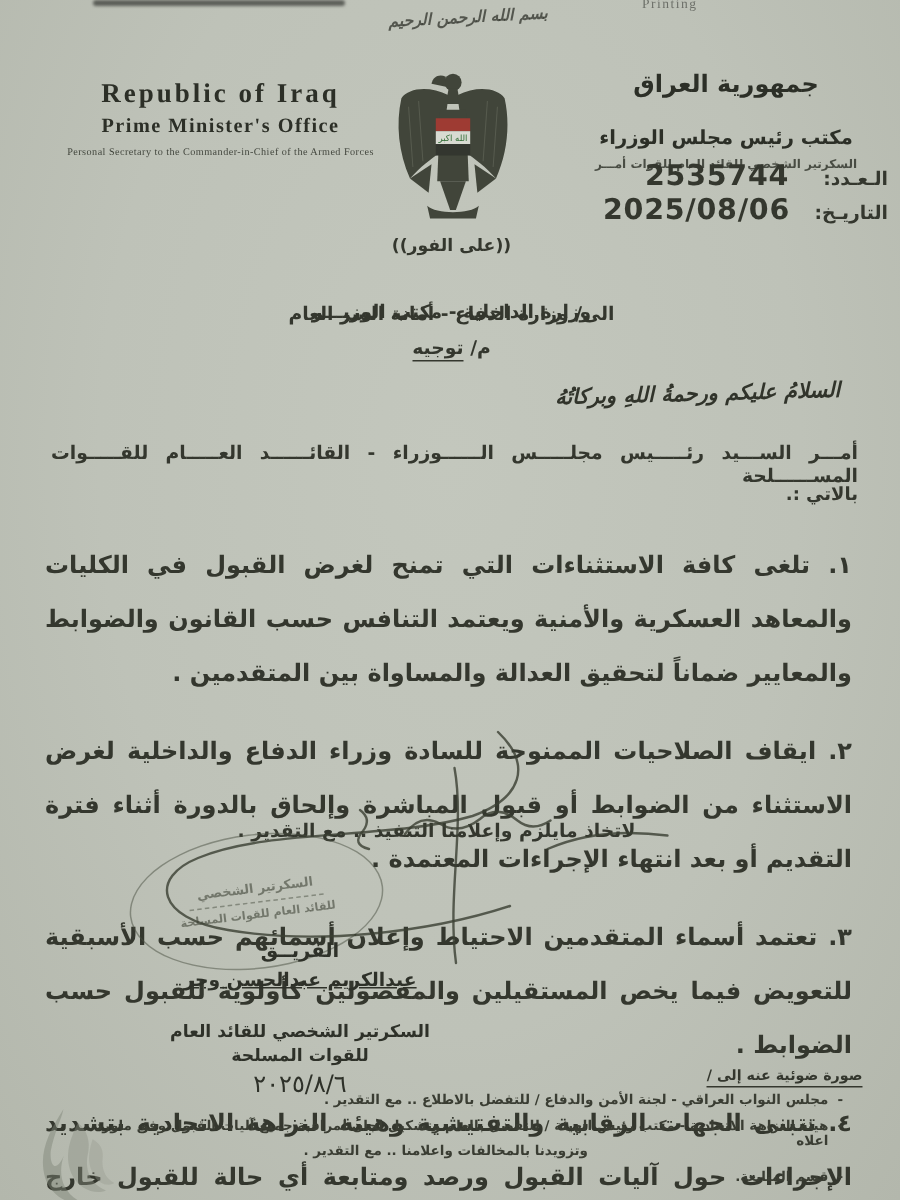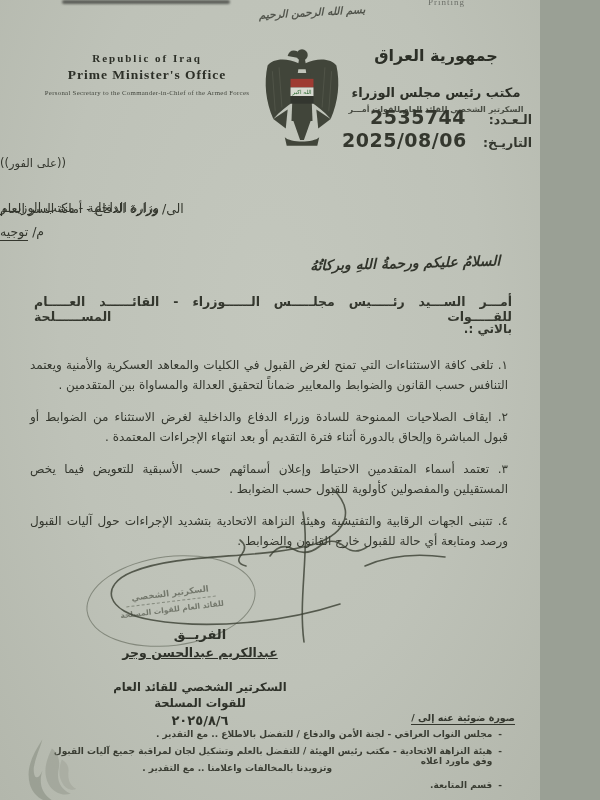--- a/index.html
+++ b/index.html
@@ -2,83 +2,83 @@
 <html lang="ar"><head>
 <meta charset="utf-8">
 <style>
   html,body{margin:0;padding:0;}
   body{
     width:600px;height:800px;overflow:hidden;
     font-family:"DejaVu Sans",sans-serif;
     background:#9aa095;
   }
   .page{
-    position:relative;width:540px;height:800px;overflow:hidden;
+    position:relative;width:600px;height:800px;overflow:hidden;
     background:radial-gradient(ellipse at 50% 38%, #c3c7bd 0%, #bec2b8 55%, #b3b7ac 100%);
     color:#34372e;
   }
   .abs{position:absolute;}
   
   .top-smudge{left:62px;top:0;width:168px;height:4px;background:rgba(28,30,26,.6);filter:blur(1px);border-radius:2px;}
   .top-fragment{left:428px;top:-3px;font-size:9px;color:rgba(40,42,38,.55);letter-spacing:1px;font-family:"Liberation Serif","DejaVu Serif",serif;}
   
   .bismillah{left:252px;top:6px;width:120px;text-align:center;font-size:10.5px;font-weight:700;
     color:rgba(52,55,47,.78);transform:rotate(-3deg);font-style:italic;direction:rtl;}
   
   .hdr-en{left:28px;top:52px;width:238px;text-align:center;font-family:"Liberation Serif","DejaVu Serif",serif;color:#2c2f27;}
-  .hdr-en .l1{font-size:11px;font-weight:700;letter-spacing:2px;}
+  .hdr-en .l1{font-size:18px;font-weight:700;letter-spacing:2px;}
   .hdr-en .l2{font-size:13.5px;font-weight:700;letter-spacing:1px;margin-top:3px;}
   .hdr-en .l3{font-size:6.8px;margin-top:6px;color:rgba(44,47,39,.85);letter-spacing:.3px;}
   
-  .hdr-ar{right:4px;top:46px;width:200px;text-align:center;direction:rtl;color:#2c2f27;}
+  .hdr-ar{right:16px;top:46px;width:200px;text-align:center;direction:rtl;color:#2c2f27;}
   .hdr-ar .l1{font-size:16px;font-weight:700;letter-spacing:1px;}
   .hdr-ar .l2{font-size:13px;font-weight:700;margin-top:20px;}
   .hdr-ar .l3{font-size:8px;font-weight:700;margin-top:5px;color:rgba(44,47,39,.8);}
   
   .ref-row{right:8px;width:190px;display:flex;direction:rtl;justify-content:space-between;align-items:baseline;font-weight:700;}
   .ref-row .lbl{font-size:12.5px;margin-left:16px;}
   .ref-row .val{font-size:19px;letter-spacing:.5px;}
   .ref-num{top:106px;}
   .ref-date{top:129px;}
   .ref-num .val{margin-left:28px;}
   
-  .center-line{left:0;right:10px;text-align:left;direction:rtl;font-weight:400;}
+  .center-line{left:12px;right:10px;text-align:center;direction:rtl;font-weight:700;}
   .urgency{top:156px;font-size:11.5px;}
   .to1{top:177px;font-size:12.5px;margin-top:24px;}
   .to2{top:200px;font-size:12.5px;}
   .subject{top:224px;font-size:12.5px;}
   .subject .subj-text{border-bottom:1.5px solid #34372e;padding-bottom:1px;}
   
   .greeting{right:40px;top:255px;font-size:14px;font-weight:700;font-style:italic;direction:rtl;
     color:#31342b;transform:rotate(-1.5deg);}
   
   .intro{left:34px;right:28px;top:294px;direction:rtl;font-size:12.5px;font-weight:700;
     text-align:justify;text-align-last:justify;}
   .balati{right:28px;top:322px;direction:rtl;font-size:12px;font-weight:700;}
   .items{left:30px;right:28px;top:343px;direction:rtl;}
-  .item{font-size:12px;font-weight:400;line-height:20px;text-align:justify;
+  .item{font-size:16px;font-weight:700;line-height:36px;text-align:justify;
     padding-right:4px;margin-bottom:2.5px;}
   .item .txt{display:inline;}
   .closing{left:150px;right:168px;top:546px;text-align:center;direction:rtl;font-size:12.5px;font-weight:700;}
   
   .stamp{left:86px;top:556px;width:168px;height:88px;border:1.5px solid rgba(74,79,66,.5);
     border-radius:50%;transform:rotate(-7deg);display:flex;flex-direction:column;justify-content:center;
     align-items:center;gap:3px;direction:rtl;color:rgba(74,79,66,.65);}
   .stamp .s1{font-size:8.5px;font-weight:700;}
   .stamp .s2{font-size:7.5px;font-weight:700;}
   .stamp .div-line{width:90px;border-top:1px dashed rgba(74,79,66,.5);}
   
   .sig-svg{left:60px;top:470px;}
   
   .sig-block{left:105px;top:627px;width:190px;text-align:center;direction:rtl;color:#2e3129;}
   .sig-block .rank{font-size:13px;font-weight:700;}
   .sig-block .name{font-size:12.5px;font-weight:700;margin-top:3px;text-decoration:underline;}
   .sig-block .t1{font-size:11.5px;font-weight:700;margin-top:20px;}
   .sig-block .t2{font-size:11.5px;font-weight:700;margin-top:2px;}
-  .sig-block .sdate{font-size:13px;font-weight:700;margin-top:3px;letter-spacing:2px;}
+  .sig-block .sdate{font-size:16px;font-weight:400;margin-top:3px;letter-spacing:2px;}
   
   .foot-head{right:25px;top:712px;direction:rtl;font-size:9.5px;font-weight:700;
     border-bottom:1px solid #34372e;padding-bottom:1px;}
   .foot-row{direction:rtl;font-size:9px;font-weight:700;display:flex;gap:6px;color:#3a3d33;}
   .fr0{right:38px;top:729px;}
   .fr1{right:38px;top:746px;left:44px;}
   .fr2{right:208px;top:763px;justify-content:flex-end;}
   .fr3{right:38px;top:780px;}
   .emblem{left:259px;top:44px;}
   .watermark{left:14px;top:735px;transform:rotate(-8deg);}
@@ -174,20 +174,21 @@
     <p class="item">
       <span>٣.</span>
       <span class="txt">تعتمد أسماء المتقدمين الاحتياط وإعلان أسمائهم حسب الأسبقية للتعويض فيما يخص المستقيلين والمفصولين كأولوية للقبول حسب الضوابط .</span>
     </p>
     <p class="item">
       <span>٤.</span>
       <span class="txt">تتبنى الجهات الرقابية والتفتيشية وهيئة النزاهة الاتحادية بتشديد الإجراءات حول آليات القبول ورصد ومتابعة أي حالة للقبول خارج القانون والضوابط .</span>
     </p>
   </div>
 
+  <div class="abs closing">لاتخاذ مايلزم وإعلامنا التنفيذ .. مع التقدير .</div>
 
   <div class="abs stamp">
     <div class="s1">السكرتير الشخصي</div>
     <div class="div-line"></div>
     <div class="s2">للقائد العام للقوات المسلحة</div>
   </div>
 
   <div class="abs sig-svg">
     <svg width="420" height="200" viewBox="0 0 420 200">
       <g fill="none" stroke="rgba(58,63,50,.8)" stroke-width="1.6" stroke-linecap="round">

